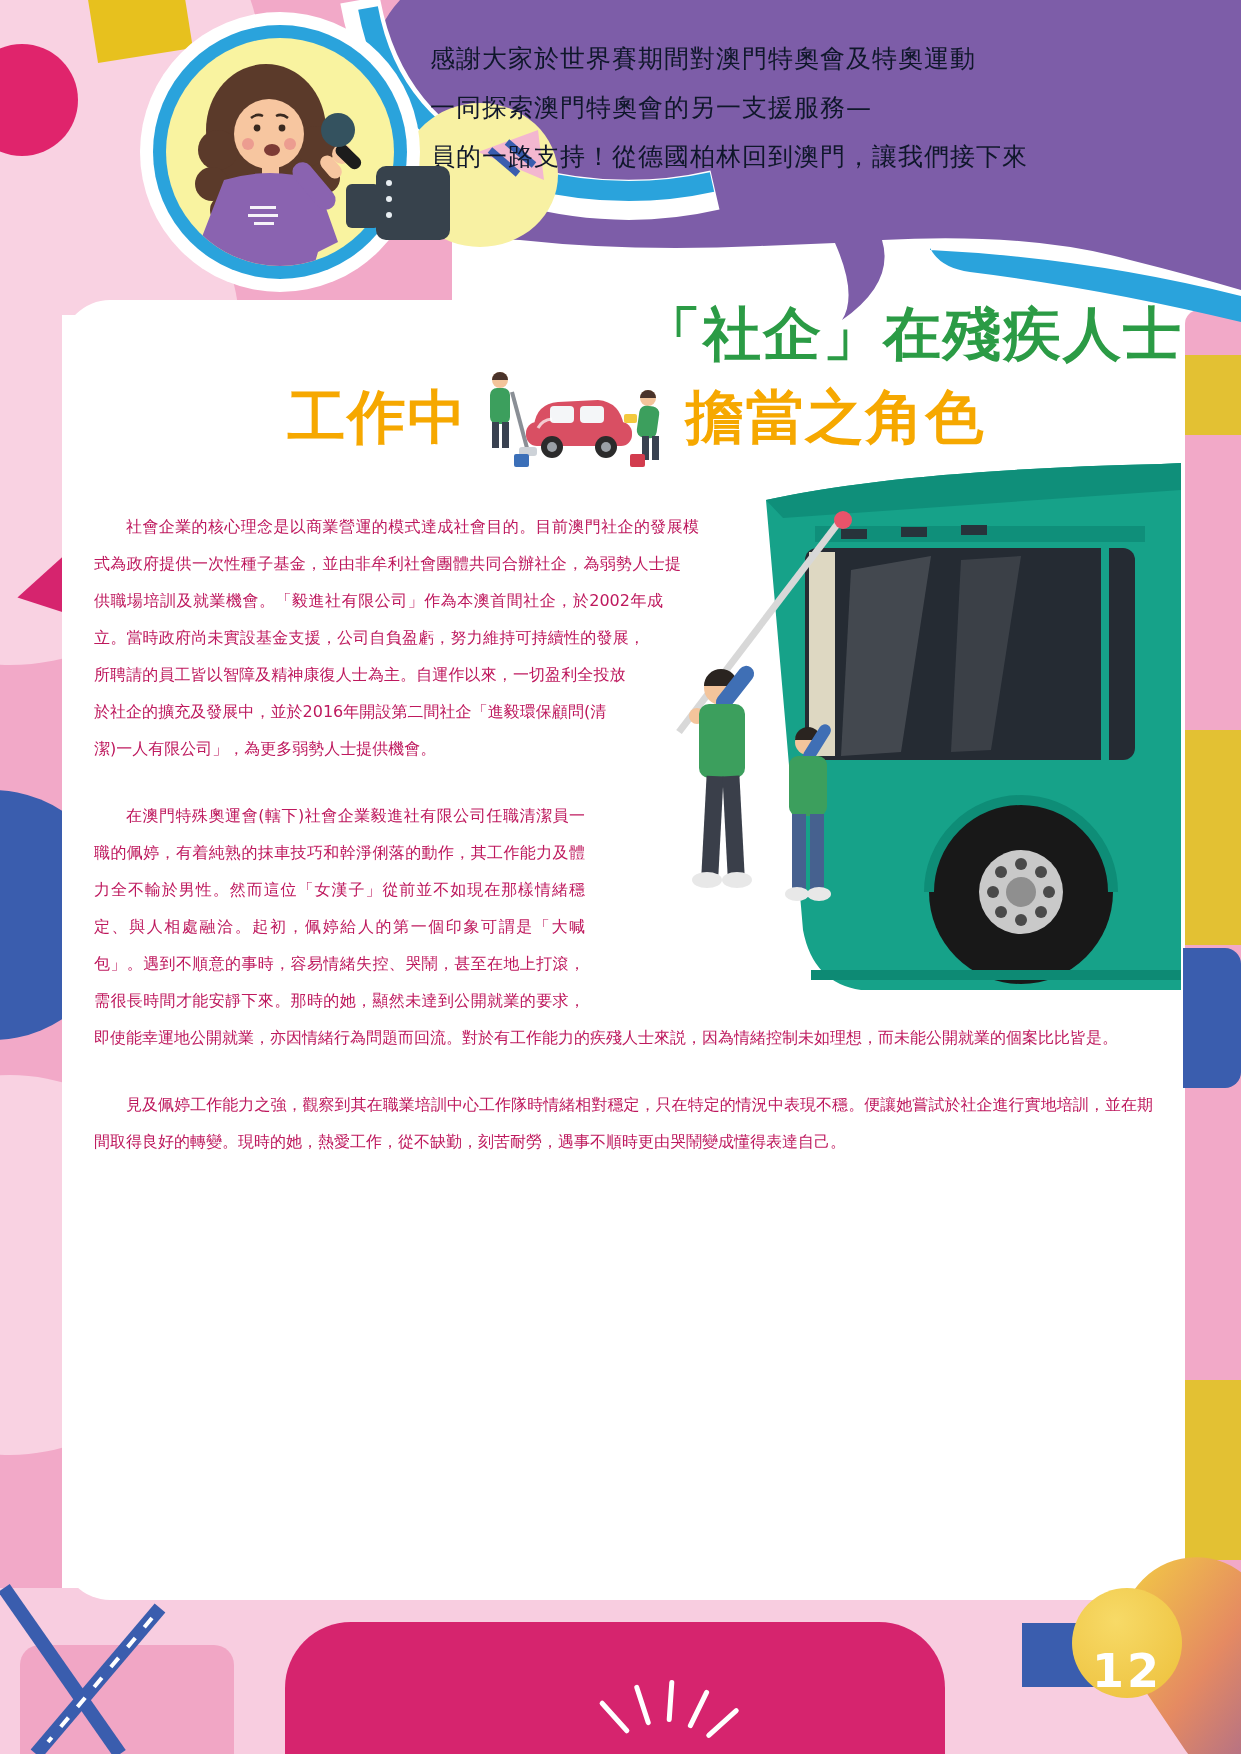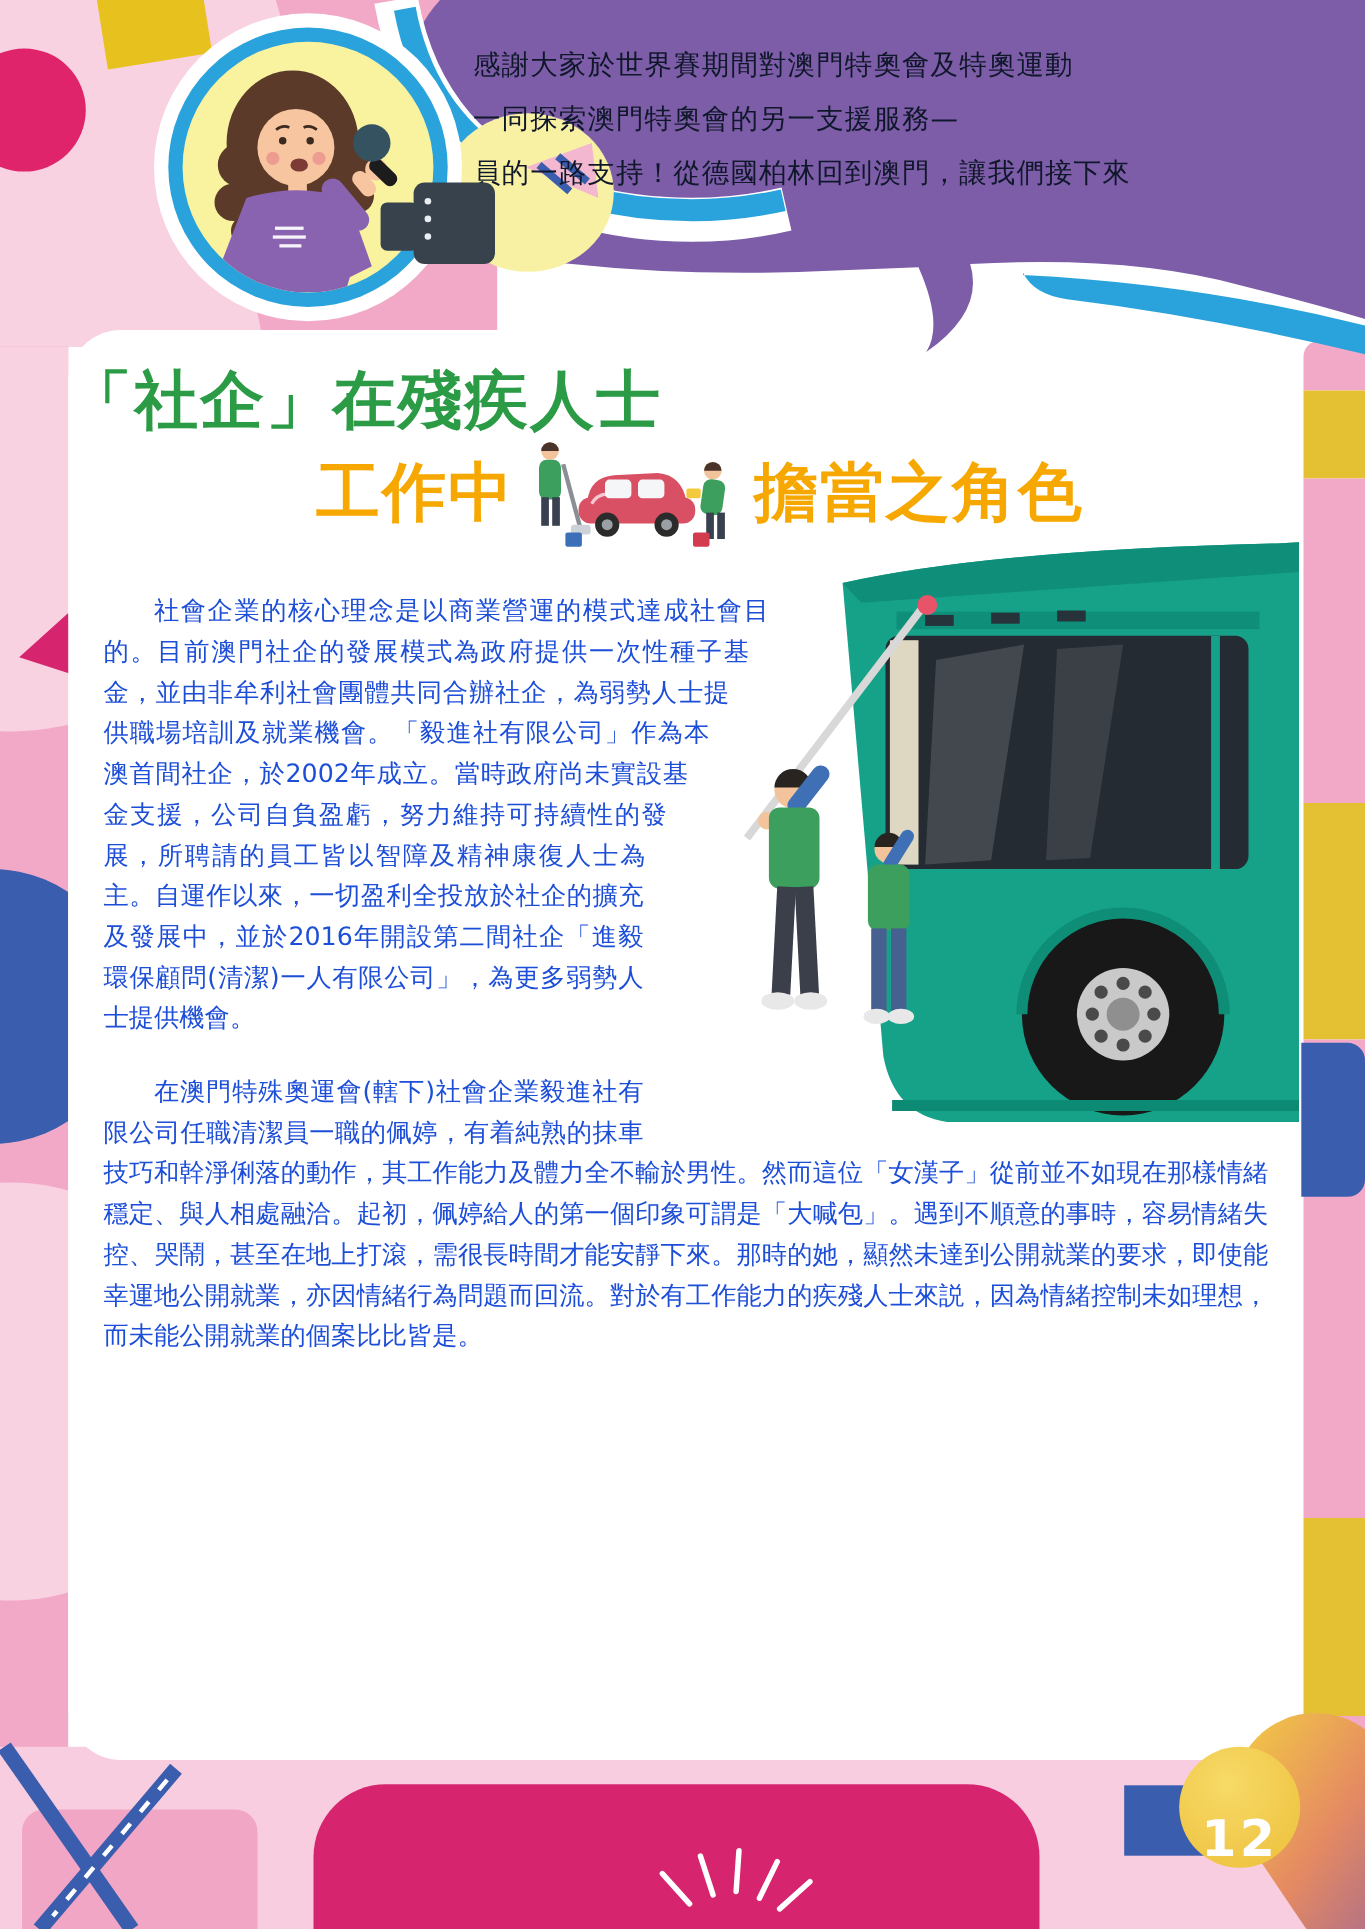--- a/index.html
+++ b/index.html
@@ -42,27 +42,27 @@
   
   .avatar{position:absolute;left:140px;top:12px;width:280px;height:280px;border-radius:50%;background:#ffffff;z-index:5;}
   .avatar .ring{position:absolute;left:13px;top:13px;width:254px;height:254px;border-radius:50%;background:#2aa3dc;}
   .avatar .face-bg{position:absolute;left:26px;top:26px;width:228px;height:228px;border-radius:50%;background:#f9f3a0;overflow:hidden;}
   .camera{position:absolute;left:346px;top:158px;width:104px;height:86px;z-index:7;}
   .camera .lens{position:absolute;left:0;top:26px;width:34px;height:44px;background:#37424c;border-radius:6px;}
   .camera .body{position:absolute;left:30px;top:8px;width:74px;height:74px;background:#37424c;border-radius:10px;}
   .camera .dot{position:absolute;left:40px;width:6px;height:6px;border-radius:50%;background:#e8eef2;}
 
   
-  .title-wrap{margin-top:30px;text-align:left;font-weight:bold;line-height:1.18;}
+  .title-wrap{text-align:right;font-weight:bold;line-height:1.18;}
   .title-line1{font-size:58px;color:#2b9b45;letter-spacing:2px;}
   .title-line2{font-size:58px;color:#f6a800;letter-spacing:2px;display:flex;align-items:center;justify-content:center;gap:4px;margin-top:-6px;padding-left:28px;}
   .title-line2 svg{display:block;}
 
   
-  .article{margin:36px 30px 0 32px;color:#1d4ed8;font-size:23px;line-height:37px;text-align:justify;}
+  .article{margin:36px 30px 0 32px;color:#be185d;font-size:16px;line-height:37px;text-align:justify;}
   .article p{margin:0 0 30px 0;text-indent:2em;}
   .bus-float{float:right;width:580px;height:575px;margin:-78px -28px 8px 16px;shape-outside:polygon(26% 0%,100% 0%,100% 100%,0% 100%,0% 58%,13% 30%);shape-margin:14px;}
 
   
   .pn-blue{position:absolute;left:1022px;top:1623px;width:88px;height:64px;background:#3a5dae;z-index:3;}
   .pn-trail{position:absolute;left:1092px;top:1612px;width:150px;height:240px;border-radius:80px;background:linear-gradient(160deg,#f2ca45 0%,#e58a62 45%,#8e5ea0 100%);transform:rotate(-34deg);transform-origin:top left;z-index:4;}
   .pn-circle{position:absolute;left:1072px;top:1588px;width:110px;height:110px;border-radius:50%;background:radial-gradient(circle at 40% 30%,#f7da67,#edbf3a);z-index:5;display:flex;align-items:flex-end;justify-content:center;color:#ffffff;font-size:46px;font-weight:bold;letter-spacing:3px;}
 </style>
 </head>
 <body>
@@ -200,20 +200,21 @@
           <rect x="210" y="292" width="12" height="42" rx="6" fill="#3f6fb5" transform="rotate(32 216 313)"></rect>
           <rect x="188" y="326" width="38" height="60" rx="9" fill="#3c9f5d"></rect>
           <rect x="191" y="384" width="14" height="76" fill="#46618f"></rect>
           <rect x="209" y="384" width="14" height="76" fill="#46618f"></rect>
           <ellipse cx="196" cy="464" rx="12" ry="7" fill="#e8e8e8"></ellipse>
           <ellipse cx="218" cy="464" rx="12" ry="7" fill="#e8e8e8"></ellipse>
         </svg>
       </div>
       <p>社會企業的核心理念是以商業營運的模式達成社會目的。目前澳門社企的發展模式為政府提供一次性種子基金，並由非牟利社會團體共同合辦社企，為弱勢人士提供職場培訓及就業機會。「毅進社有限公司」作為本澳首間社企，於2002年成立。當時政府尚未實設基金支援，公司自負盈虧，努力維持可持續性的發展，所聘請的員工皆以智障及精神康復人士為主。自運作以來，一切盈利全投放於社企的擴充及發展中，並於2016年開設第二間社企「進毅環保顧問(清潔)一人有限公司」，為更多弱勢人士提供機會。</p>
       <p>在澳門特殊奧運會(轄下)社會企業毅進社有限公司任職清潔員一職的佩婷，有着純熟的抹車技巧和幹淨俐落的動作，其工作能力及體力全不輸於男性。然而這位「女漢子」從前並不如現在那樣情緒穩定、與人相處融洽。起初，佩婷給人的第一個印象可謂是「大喊包」。遇到不順意的事時，容易情緒失控、哭鬧，甚至在地上打滾，需很長時間才能安靜下來。那時的她，顯然未達到公開就業的要求，即使能幸運地公開就業，亦因情緒行為問題而回流。對於有工作能力的疾殘人士來説，因為情緒控制未如理想，而未能公開就業的個案比比皆是。</p>
+      <p>見及佩婷工作能力之強，觀察到其在職業培訓中心工作隊時情緒相對穩定，只在特定的情況中表現不穩。便讓她嘗試於社企進行實地培訓，並在期間取得良好的轉變。現時的她，熱愛工作，從不缺勤，刻苦耐勞，遇事不順時更由哭鬧變成懂得表達自己。</p>
     </div>
   </div>
 
   <svg class="bubble-svg" width="911" height="335" viewBox="0 0 911 335">
     <path d="M911,0 L70,0 Q20,55 75,105 Q125,150 85,195 Q95,235 190,240 Q300,252 430,246 L505,243 Q528,295 512,320 Q565,283 552,240 Q700,232 800,260 Q860,275 911,290 Z" fill="#7d5da8"></path>
     <path d="M600,250 Q760,258 911,296 L911,322 Q770,288 640,272 Q610,268 600,248 Z" fill="#2aa3dc"></path>
 
     <path d="M30,0 Q55,140 190,185 Q290,212 385,190" stroke="#ffffff" stroke-width="40" fill="none"></path>
     <path d="M38,8 Q62,138 196,178 Q292,202 382,182" stroke="#2aa3dc" stroke-width="20" fill="none"></path>
     <ellipse cx="150" cy="175" rx="78" ry="72" fill="#f8f1a3"></ellipse>

